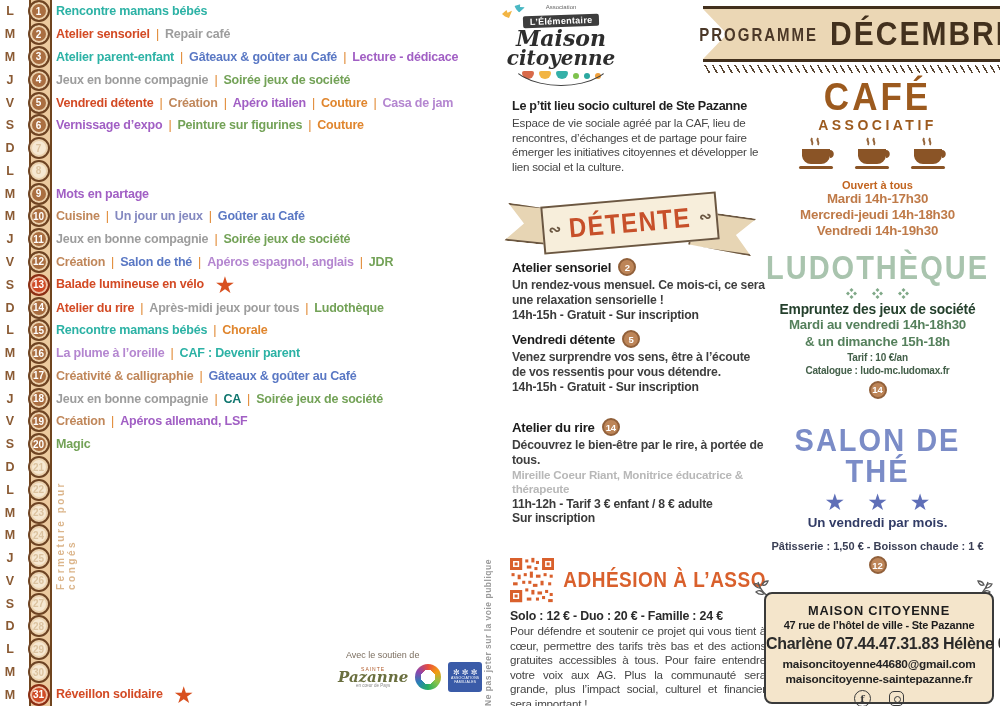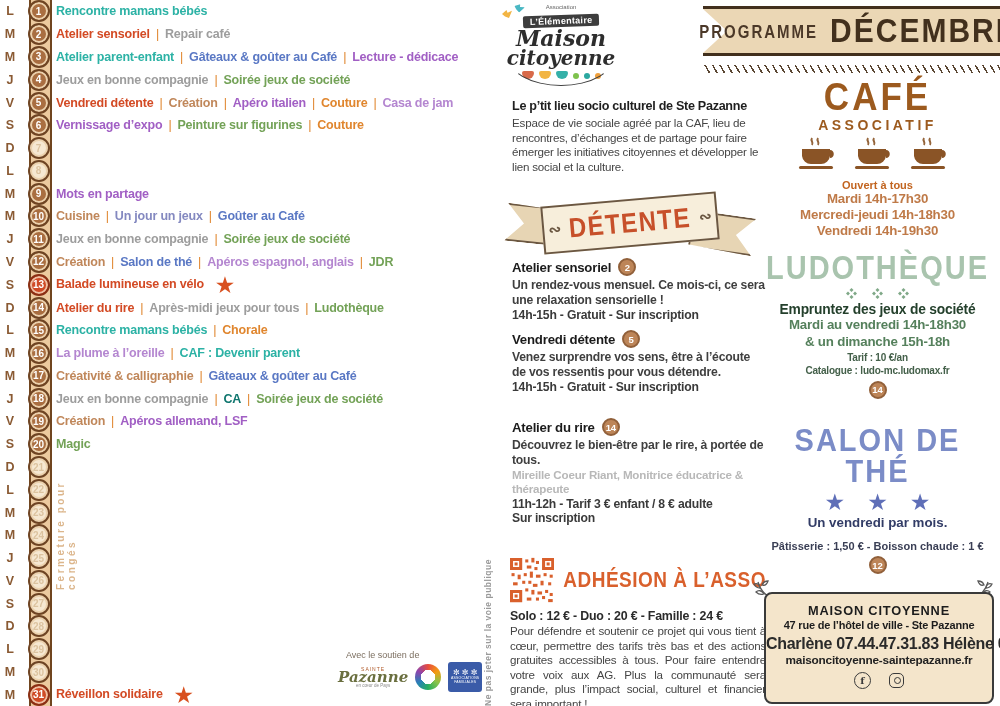--- a/index.html
+++ b/index.html
@@ -80,21 +80,21 @@
                  conic-gradient(#e84c3d,#f39c12,#8bc34a,#27ae60,#2980b9,#8e44ad,#e84c3d);}
   .logo-udaf{width:34px;height:30px;background:#3a5ba8;border-radius:3px;color:#fff;text-align:center;
              display:flex;flex-direction:column;align-items:center;justify-content:center;flex:none;}
   .udaf-stars{font-size:8px;line-height:1;}
   .udaf-text{font-size:3.5px;letter-spacing:0.2px;line-height:1.1;}
 
   .footnote{position:absolute;left:483px;top:558px;height:148px;writing-mode:vertical-rl;transform:rotate(180deg);
             color:#9a9a9a;font-size:8.5px;font-weight:600;letter-spacing:0.5px;}
 
   
-  .prog-banner{position:absolute;left:703px;top:6px;width:297px;height:50px;background:#ebd7b5;
+  .prog-banner{position:absolute;left:703px;top:6px;width:297px;height:56px;background:#ebd7b5;
                border-top:3px solid #42301d;border-bottom:3px solid #42301d;box-sizing:border-box;
                display:flex;align-items:center;justify-content:center;gap:12px;}
   .notch{position:absolute;left:0;top:0;bottom:0;width:24px;background:#fff;
          clip-path:polygon(0 0,100% 50%,0 100%);}
   .prog-word{font-size:15px;color:#4b3828;letter-spacing:2px;font-weight:600;transform:scaleY(1.2);margin-left:14px;}
   .prog-month{font-size:30px;color:#42301d;letter-spacing:2px;font-weight:700;transform:scaleY(1.12);}
   .hatch{position:absolute;left:703px;top:65px;width:297px;height:8px;
          background:repeating-linear-gradient(60deg,transparent 0 5px,#5a4632 5px 6.5px);}
 
   .cafe{position:absolute;left:765px;top:78px;width:225px;text-align:center;}
@@ -527,20 +527,21 @@
         <path d="M8 8C5 8 3 6 2 4c3-1 6 0 6 4z"></path>
         <path d="M12 14c-3 1-6 0-8-2 2-2 6-2 8 2z"></path>
         <path d="M10 5c1-3 4-4 6-4-1 3-3 5-6 4z"></path>
       </g>
   </svg>
 
   <div class="contact">
     <div class="contact-name">MAISON CITOYENNE</div>
     <div class="contact-addr">47 rue de l’hôtel de ville - Ste Pazanne</div>
     <div class="contact-phones">Charlène 07.44.47.31.83 Hélène 06.38.03.31.44</div>
+    <div class="contact-email">maisoncitoyenne44680@gmail.com</div>
     <div class="contact-site">maisoncitoyenne-saintepazanne.fr</div>
     <div class="socials">
       <span class="fb-icon">f</span>
       <span class="ig-icon"></span>
     </div>
   </div>
 
 </div>
 
 </body></html>

